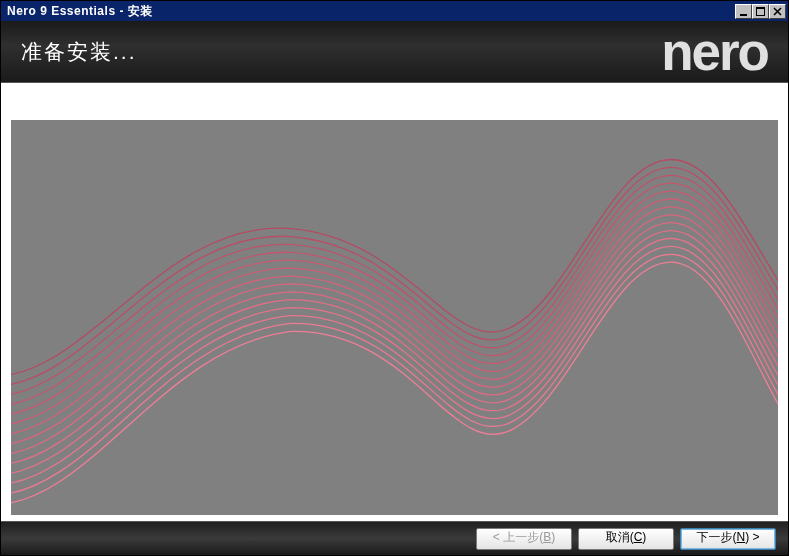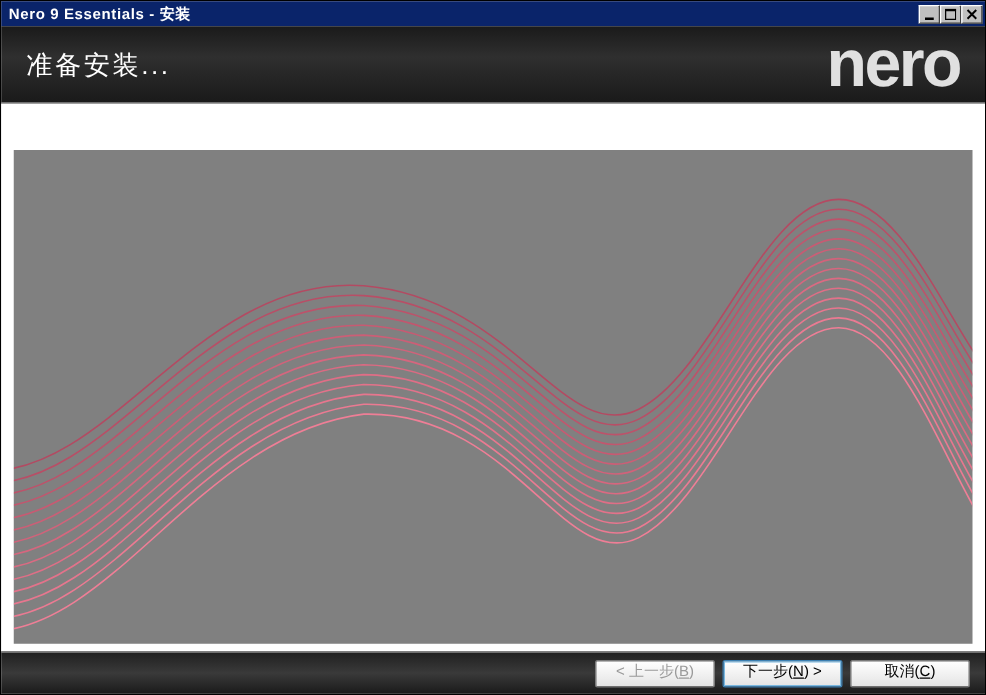--- a/index.html
+++ b/index.html
@@ -179,21 +179,21 @@
           <path d="M-20 390 C 80 390, 150 230, 280 214 C 400 211, 440 344, 500 314 C 560 284, 600 144, 660 144 C 720 144, 760 310, 800 330" stroke="#ef7e96"></path>
         </g>
       </svg>
     </div>
   </div>
 
   <div class="footer">
     <div class="btn disabled">
       <span><span>&lt; 上一步(</span><span class="ul">B</span><span>)</span></span>
     </div>
+    <div class="btn">
+      <span><span>取消(</span><span class="ul">C</span><span>)</span></span>
+    </div>
     <div class="btn default">
       <span><span>下一步(</span><span class="ul">N</span><span>) &gt;</span></span>
-    </div>
-    <div class="btn">
-      <span><span>取消(</span><span class="ul">C</span><span>)</span></span>
     </div>
   </div>
 
 </div>
 
 </body></html>

